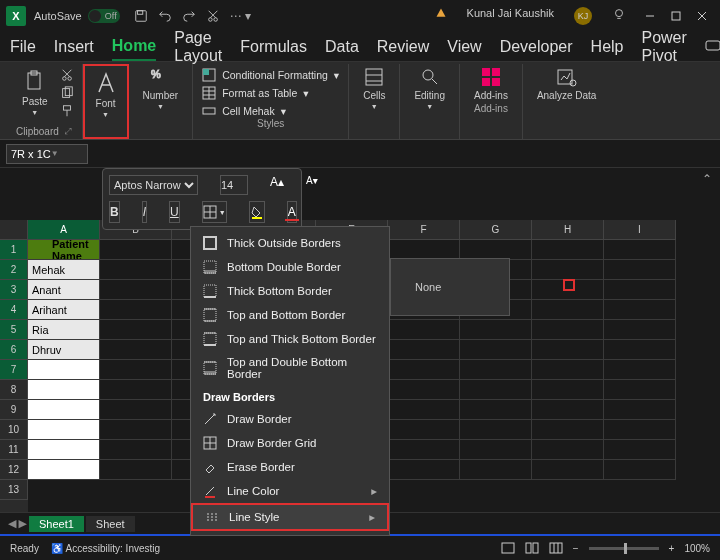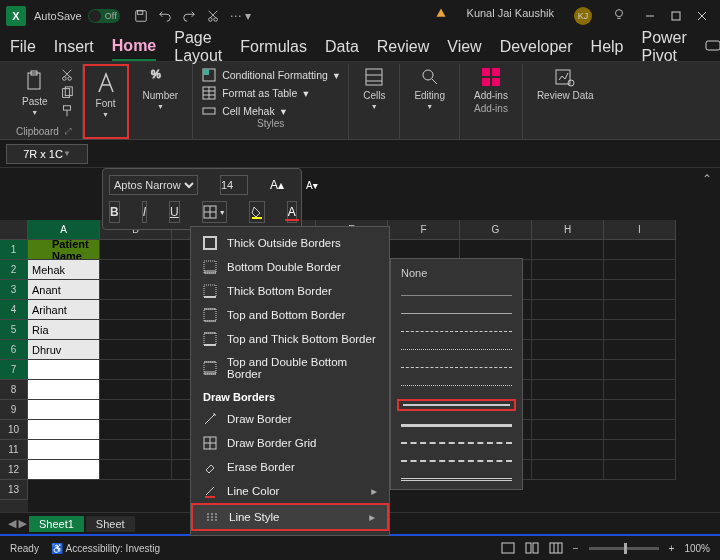--- a/index.html
+++ b/index.html
@@ -12,41 +12,41 @@
   .toggle::before { content:""; width:12px; height:12px; background:#222; border-radius:50%; position:absolute; left:1px;}
   .toggle-label { font-size:9px; color:#aaa; position:absolute; right:3px;}
   .qat { display:flex; gap:10px; margin-left:6px; }
   .qat svg, .titlebar svg { stroke:#ccc; fill:none; }
   .title-user { margin-left:auto; display:flex; align-items:flex-start; gap:20px; font-size:11px; color:#ccc;}
   .avatar { width:18px; height:18px; border-radius:50%; background:#8a6d00; font-size:9px; display:flex; align-items:center; justify-content:center;}
   .winbtns { display:flex; gap:14px; margin-left:10px; margin-right:6px;}
   
   .tabs { display:flex; align-items:center; height:30px; background:#1a1a1a; padding:0 10px; gap:18px; border-bottom:1px solid #333;}
   .tab { font-size:16px; color:#ddd; padding:4px 0; cursor:pointer;}
-  .tab.active { color:#f9a8d4; border-bottom:2px solid #107c41; font-weight:600;}
+  .tab.active { color:#22c55e; border-bottom:2px solid #107c41; font-weight:600;}
   .tabs-right { margin-left:auto; display:flex; gap:10px; align-items:center;}
   .share { width:22px; height:20px; background:#107c41; border-radius:3px; display:flex; align-items:center; justify-content:center;}
   
   .ribbon { display:flex; height:78px; background:#2b2b2b; border-bottom:1px solid #404040; padding:2px 8px 0 8px;}
   .group { display:flex; flex-direction:column; align-items:center; padding:0 8px; border-right:1px solid #404040; }
   .group:last-child { border-right:none;}
   .group-inner { display:flex; gap:6px; flex:1; align-items:flex-start; padding-top:4px;}
   .group-label { font-size:10px; color:#aaa; padding-bottom:2px;}
   .bigbtn { display:flex; flex-direction:column; align-items:center; gap:2px; padding:2px 6px; color:#ccc; font-size:10px;}
   .bigbtn svg { stroke:#ccc; fill:none;}
   .vstack { display:flex; flex-direction:column; gap:4px; font-size:10.5px; color:#ddd;}
   .vstack div { display:flex; align-items:center; gap:6px;}
   .redbox { border:2px solid #e03030; }
   .launcher { font-size:9px; color:#888; margin-left:auto; align-self:flex-end; padding:0 2px 2px 0;}
   
   .namebox-row { display:flex; align-items:center; height:28px; background:#1a1a1a; gap:8px; padding:0 6px; border-bottom:1px solid #333;}
-  .namebox { width:82px; height:20px; background:#2b2b2b; border:1px solid #555; display:flex; align-items:center; padding:0 4px; font-size:11px; justify-content:center;}
+  .namebox { width:82px; height:20px; background:#2b2b2b; border:1px solid #555; display:flex; align-items:center; padding:0 4px; font-size:11px; justify-content:flex-start;}
   
   .mini-ribbon { position:absolute; left:102px; top:168px; background:#2b2b2b; border:1px solid #555; border-radius:4px; padding:6px; display:flex; flex-direction:column; gap:6px; z-index:3; width:200px;}
-  .mini-row { display:flex; gap:22px; align-items:center;}
+  .mini-row { display:flex; gap:22px; }
   .mini-row select, .mini-row input { background:#2b2b2b; border:1px solid #555; color:#ddd; font-size:11px; height:20px;}
   .mini-btn { width:22px; height:22px; border:1px solid #555; display:flex; align-items:center; justify-content:center; color:#ddd; font-size:12px;}
   
   .grid-area { position:absolute; top:220px; left:0; right:0; bottom:26px; background:#1a1a1a; display:flex;}
   .rowhdrs { width:28px; background:#2b2b2b;}
   .rowhdr { height:20px; border-bottom:1px solid #444; border-right:1px solid #444; display:flex; align-items:center; justify-content:center; font-size:10px; color:#ccc;}
   .rowhdr.sel { background:#0a5c36;}
   .cols { flex:1; display:flex; flex-direction:column;}
   .colhdr-row { display:flex; height:20px;}
   .colhdr { width:72px; background:#2b2b2b; border-right:1px solid #444; border-bottom:1px solid #444; display:flex; align-items:center; justify-content:center; font-size:10px; color:#ccc;}
@@ -65,21 +65,21 @@
   .statusbar .right { margin-left:auto; display:flex; gap:10px; align-items:center;}
   .slider { width:70px; height:3px; background:#555; position:relative;}
   .slider::before { content:""; position:absolute; left:50%; top:-4px; width:3px; height:11px; background:#aaa;}
   
   .border-menu { position:absolute; left:190px; top:226px; width:200px; background:#333; border:1px solid #555; z-index:5; padding:4px 0; font-size:11.5px; max-height:322px; overflow:hidden;}
   .border-menu .mi { display:flex; align-items:center; gap:10px; padding:5px 12px; color:#eee;}
   .border-menu .sect { padding:6px 12px 4px 12px; font-weight:600; color:#fff; font-size:11px;}
   .border-menu .mi svg { stroke:#ccc; fill:none; flex-shrink:0;}
   .border-menu .arrow { margin-left:auto; color:#aaa;}
   
-  .style-menu { position:absolute; left:390px; top:258px; width:133px; background:#333; border:1px solid #555; z-index:6; padding:6px; display:flex; flex-direction:column; gap:10px;}
+  .style-menu { position:absolute; left:390px; top:258px; width:120px; background:#333; border:1px solid #555; z-index:6; padding:20px; display:flex; gap:10px;}
   .style-menu .none { font-size:11px; color:#ccc; padding:2px 4px;}
   .line-sample { height:8px; display:flex; align-items:center; padding:0 4px;}
   .line-sample div { width:100%; border-top-color:#ccc;}
   .collapse-btn { position:absolute; right:8px; top:172px; color:#aaa; font-size:12px;}
   .font-label-bottom { position:absolute; left:190px; top:218px; font-size:10px; color:#aaa; z-index:2; }
 </style>
 </head>
 <body>
 
 <div class="titlebar">
@@ -256,21 +256,21 @@
       </div>
     <span class="group-label">Add-ins</span>
   </div>
   <div class="group" style="border-right:none;">
     <div class="bigbtn">
         <svg width="22" height="22" viewBox="0 0 22 22">
           <rect x="2" y="4" width="14" height="14" stroke="#ccc" fill="none"></rect>
           <path d="M5 14 L8 10 L11 13 L14 7" stroke="#ccc"></path>
           <circle cx="17" cy="17" r="3" stroke="#ccc" fill="none"></circle>
         </svg>
-        <span style="text-align:center;">Review Data</span>
+        <span style="text-align:center;">Analyze Data</span>
       </div>
   </div>
 </div>
 
 <div class="namebox-row">
   <div class="namebox">
       <span>7R x 1C</span>
       <span style="font-size:8px;color:#888;">▼</span>
     </div>
 </div>

